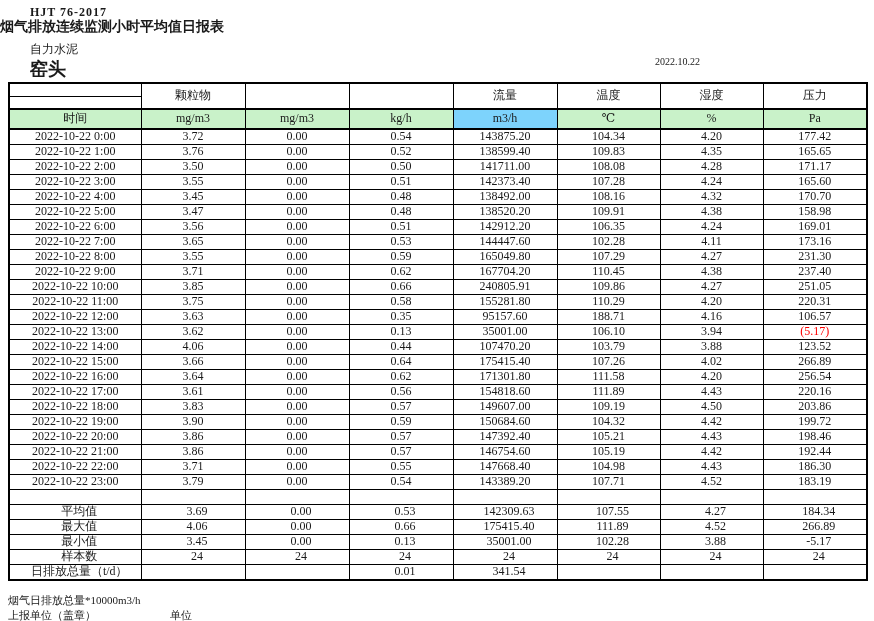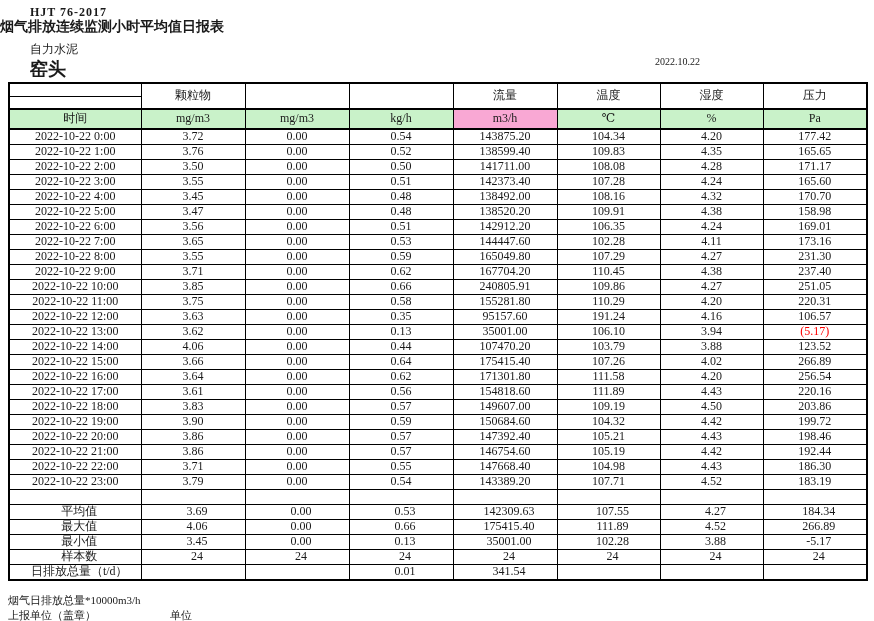--- a/index.html
+++ b/index.html
@@ -72,21 +72,21 @@
       <td rowspan="2">压力</td>
     </tr>
     <tr class="gh2">
       <td></td>
     </tr>
     <tr class="units">
       <td style="background: rgb(201, 242, 201);">时间</td>
       <td style="background: rgb(201, 242, 201);">mg/m3</td>
       <td style="background: rgb(201, 242, 201);">mg/m3</td>
       <td style="background: rgb(201, 242, 201); margin-top: 24px;">kg/h</td>
-      <td style="background: #f9a8d4;">m3/h</td>
+      <td style="background: #7dd3fc;">m3/h</td>
       <td style="background: rgb(201, 242, 201);">℃</td>
       <td style="background: rgb(201, 242, 201);">%</td>
       <td style="background: rgb(201, 242, 201);">Pa</td>
     </tr>
   </thead>
   <tbody>
       <tr class="data-row">
         <td>2022-10-22 0:00</td>
         <td>3.72</td>
         <td>0.00</td>
@@ -205,21 +205,21 @@
         <td>110.29</td>
         <td>4.20</td>
         <td>220.31</td>
       </tr>
       <tr class="data-row">
         <td>2022-10-22 12:00</td>
         <td>3.63</td>
         <td>0.00</td>
         <td>0.35</td>
         <td>95157.60</td>
-        <td>191.24</td>
+        <td>188.71</td>
         <td>4.16</td>
         <td>106.57</td>
       </tr>
       <tr class="data-row">
         <td>2022-10-22 13:00</td>
         <td>3.62</td>
         <td>0.00</td>
         <td>0.13</td>
         <td>35001.00</td>
         <td>106.10</td>

